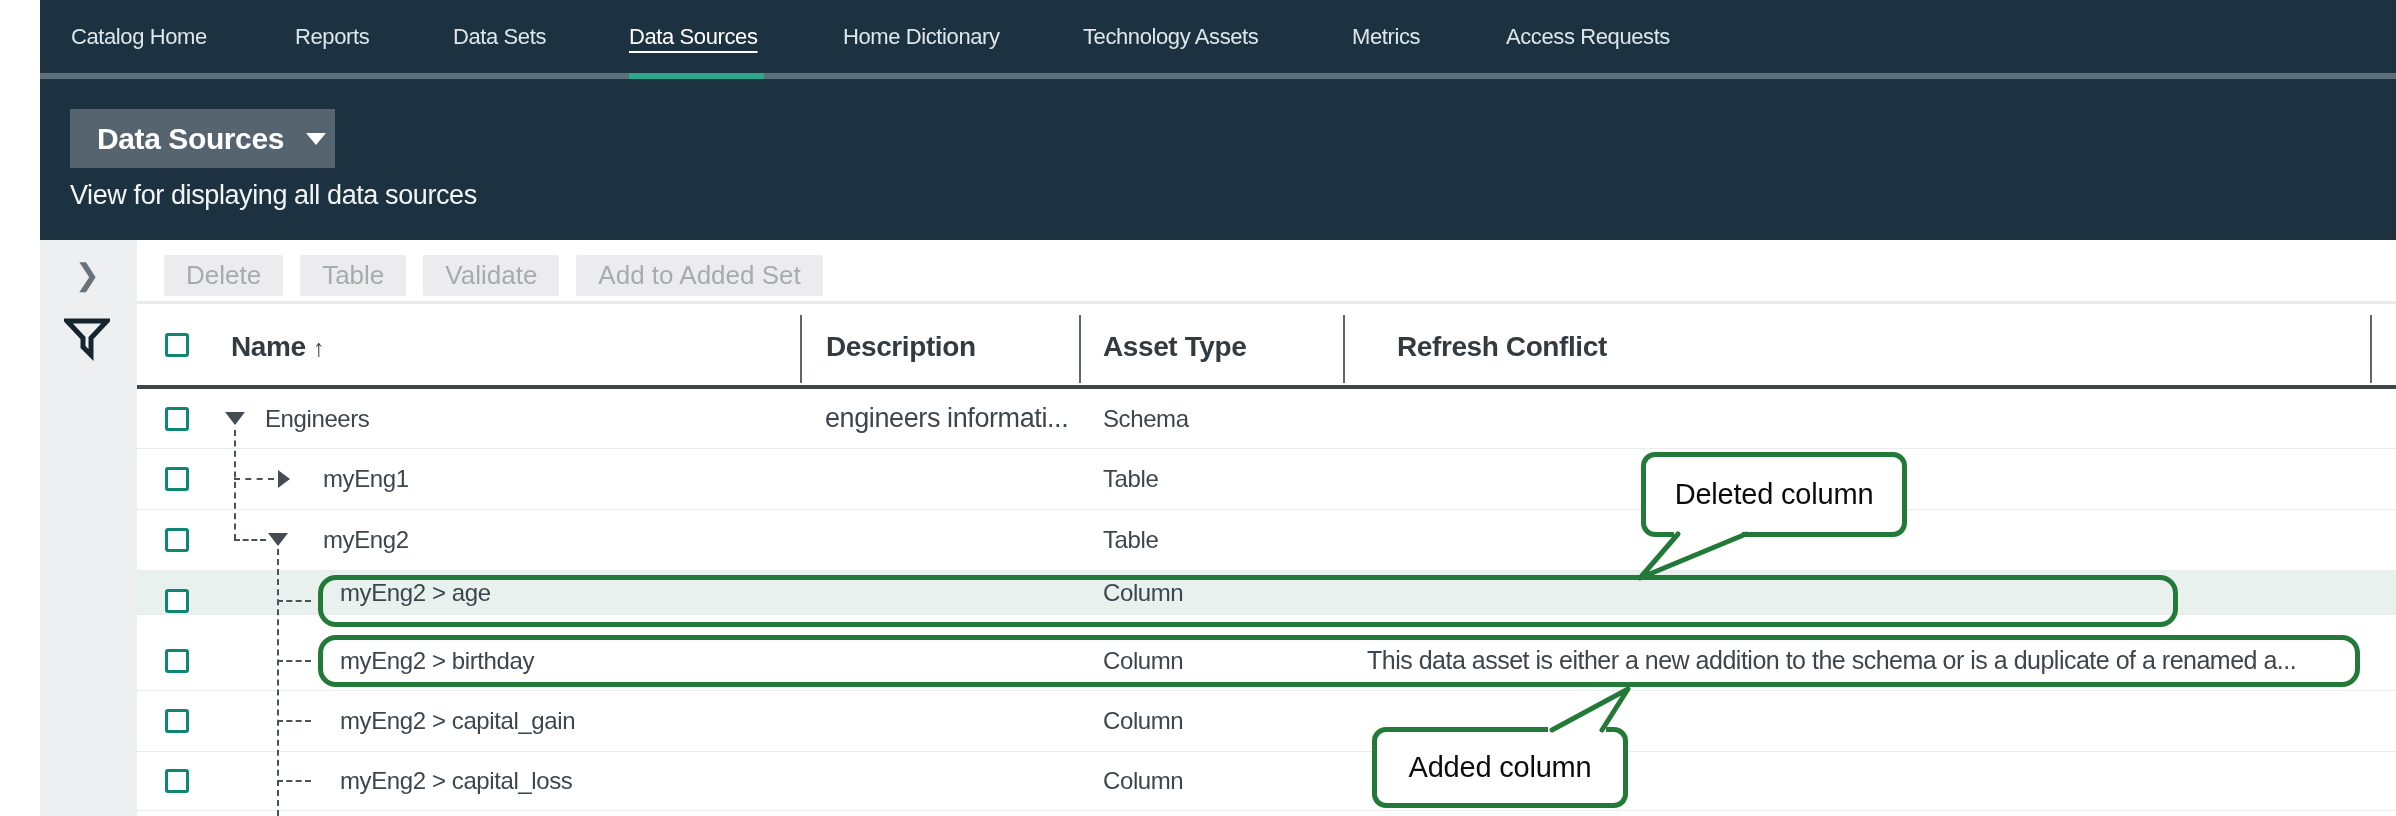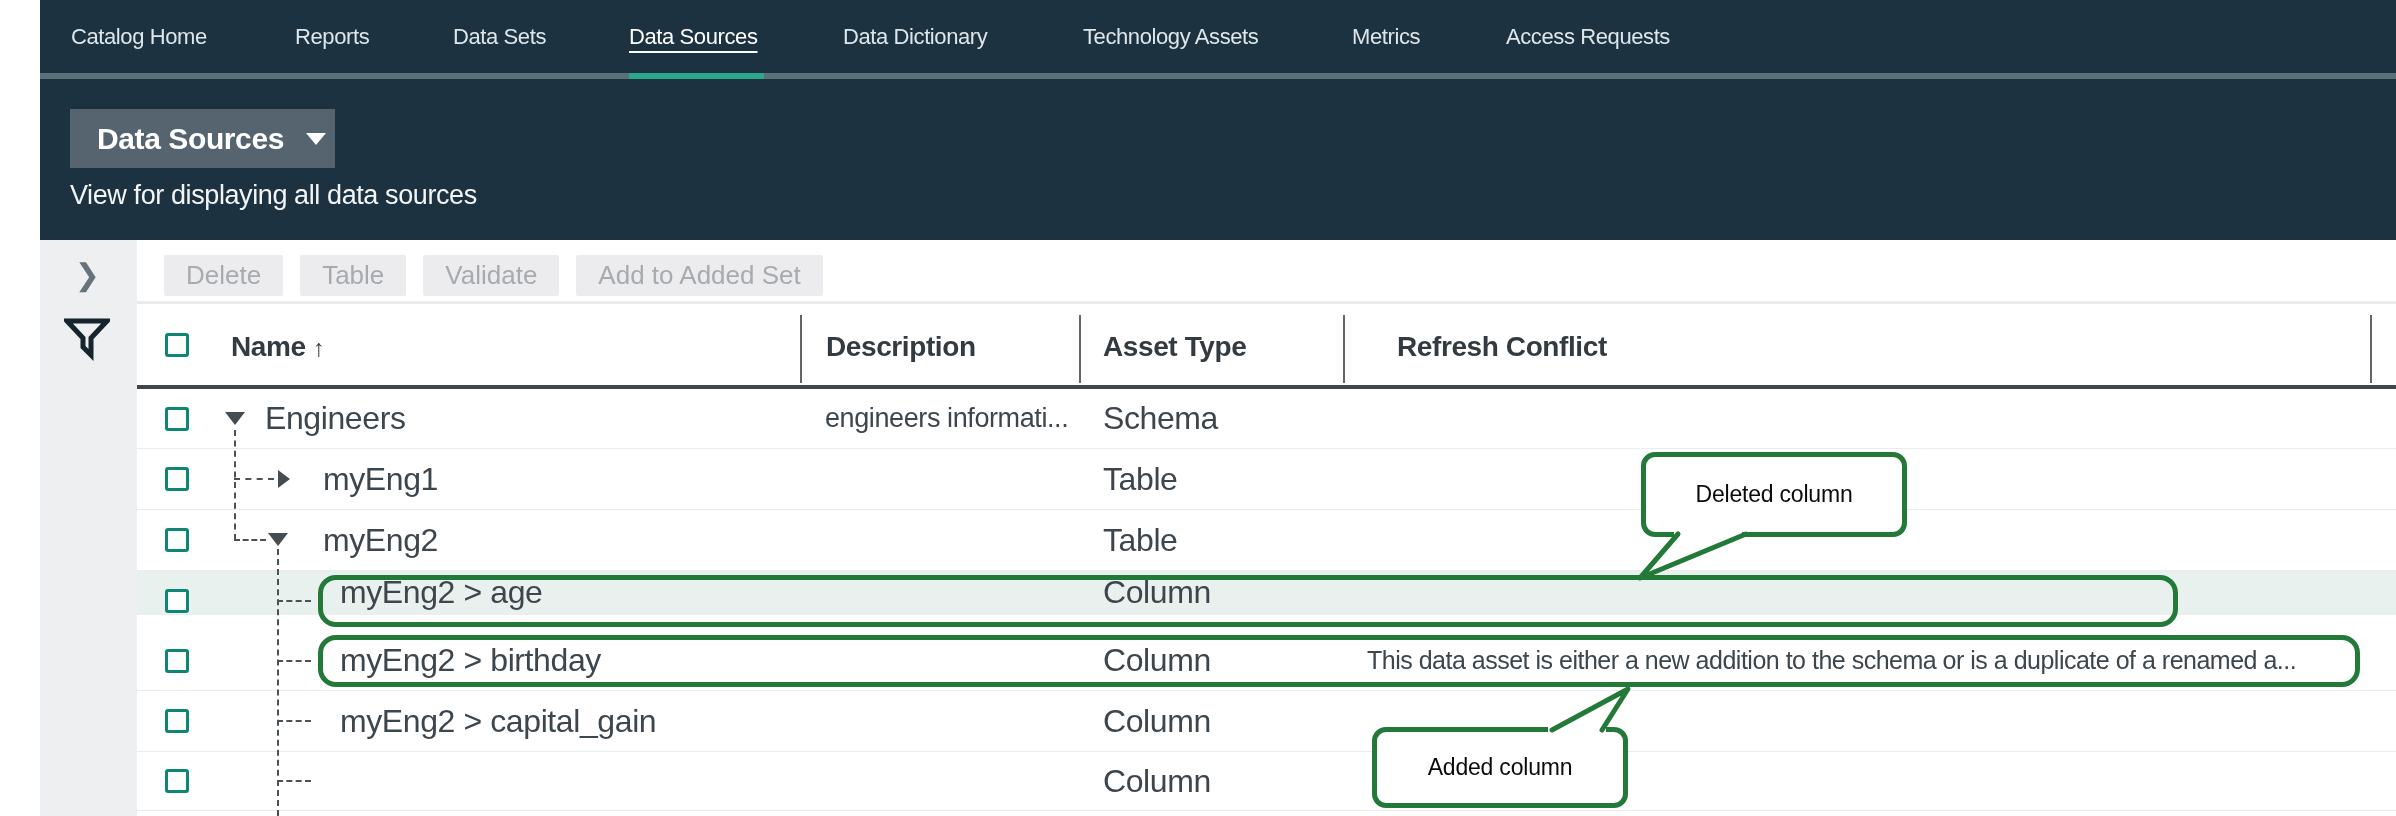--- a/index.html
+++ b/index.html
@@ -47,50 +47,50 @@
   .th-label { position:absolute; top:330px; height:34px; line-height:34px; font-size:28px; font-weight:bold; color:#333b41; cursor:pointer; white-space:nowrap; }
   .col-div { position:absolute; top:315px; width:2px; height:68px; background:#5f6568; }
   #thead-border { position:absolute; left:97px; top:385px; width:2299px; height:4px; background:#3f464b; }
   .checkbox {
     position:absolute; width:24px; height:24px; border:3px solid #0f8674;
     border-radius:3px; background:#fcfdfd; cursor:pointer;
   }
   
   .row { position:absolute; left:97px; width:2299px; border-bottom:1px solid #eaeded; background:transparent; }
   .row.tinted { background:#e9f1ee; }
-  .cell { position:absolute; top:0; height:100%; display:flex; align-items:center; font-size:32px; color:#3d464c; white-space:nowrap; }
+  .cell { position:absolute; top:0; height:100%; display:flex; align-items:center; font-size:24px; color:#3d464c; white-space:nowrap; }
   .cell.desc { font-size:27px; }
   .cell.conflict { font-size:25px; letter-spacing:-0.5px; }
   
   .dash-v { position:absolute; width:0; border-left:2px dashed #4b5257; }
   .dash-h { position:absolute; height:0; border-top:2px dashed #4b5257; }
   .tri-down { position:absolute; width:0; height:0; border-left:10px solid transparent; border-right:10px solid transparent; border-top:13px solid #454d52; cursor:pointer; }
   .tri-right { position:absolute; width:0; height:0; border-top:9px solid transparent; border-bottom:9px solid transparent; border-left:12px solid #454d52; cursor:pointer; }
   
   .hl-box { position:absolute; border:5px solid #237a38; border-radius:18px; z-index:3; pointer-events:none; }
   
   .bubble {
     position:absolute; background:#ffffff; border:5px solid #237a38; border-radius:14px;
     z-index:5; display:flex; align-items:center; justify-content:center;
-    font-size:23px; color:#0b0b0b; letter-spacing:-0.2px;
+    font-size:29px; color:#0b0b0b; letter-spacing:-0.2px;
   }
   #tails { position:absolute; left:0; top:0; width:2396px; height:816px; z-index:6; pointer-events:none; }
   .bubble-label { position:relative; z-index:7; }
 </style>
 </head>
 <body>
 
 <div id="screen">
 
   <div id="topnav">
     <div class="nav-item" style="left:31px">Catalog Home</div>
     <div class="nav-item" style="left:255px">Reports</div>
     <div class="nav-item" style="left:413px">Data Sets</div>
     <div class="nav-item active" style="left:589px">Data Sources</div>
-    <div class="nav-item" style="left:803px">Data Dictionary</div>
+    <div class="nav-item" style="left:803px">Home Dictionary</div>
     <div class="nav-item" style="left:1043px">Technology Assets</div>
     <div class="nav-item" style="left:1312px">Metrics</div>
     <div class="nav-item" style="left:1466px">Access Requests</div>
   </div>
   <div id="nav-strip"></div>
   <div id="nav-active-bar"></div>
 
   <div id="hero">
     <div id="view-btn">
       <span>Data Sources</span>
@@ -147,20 +147,21 @@
   <div class="row" style="top:631px; height:60px;">
     <span class="cell" style="left:203px;">myEng2 &gt; birthday</span>
     <span class="cell" style="left:966px;">Column</span>
     <span class="cell conflict" style="left:1230px;">This data asset is either a new addition to the schema or is a duplicate of a renamed a...</span>
   </div>
   <div class="row" style="top:691px; height:61px;">
     <span class="cell" style="left:203px;text-align:center;">myEng2 &gt; capital_gain</span>
     <span class="cell" style="left:966px;">Column</span>
   </div>
   <div class="row" style="top:752px; height:59px;">
+    <span class="cell" style="left:203px;">myEng2 &gt; capital_loss</span>
     <span class="cell" style="left:966px;">Column</span>
   </div>
 
   <div class="checkbox" style="left:125px; top:407px;"></div>
   <div class="checkbox" style="left:125px; top:467px;"></div>
   <div class="checkbox" style="left:125px; top:528px;"></div>
   <div class="checkbox" style="left:125px; top:589px;"></div>
   <div class="checkbox" style="left:125px; top:649px;"></div>
   <div class="checkbox" style="left:125px; top:709px;"></div>
   <div class="checkbox" style="left:125px; top:769px;"></div>

